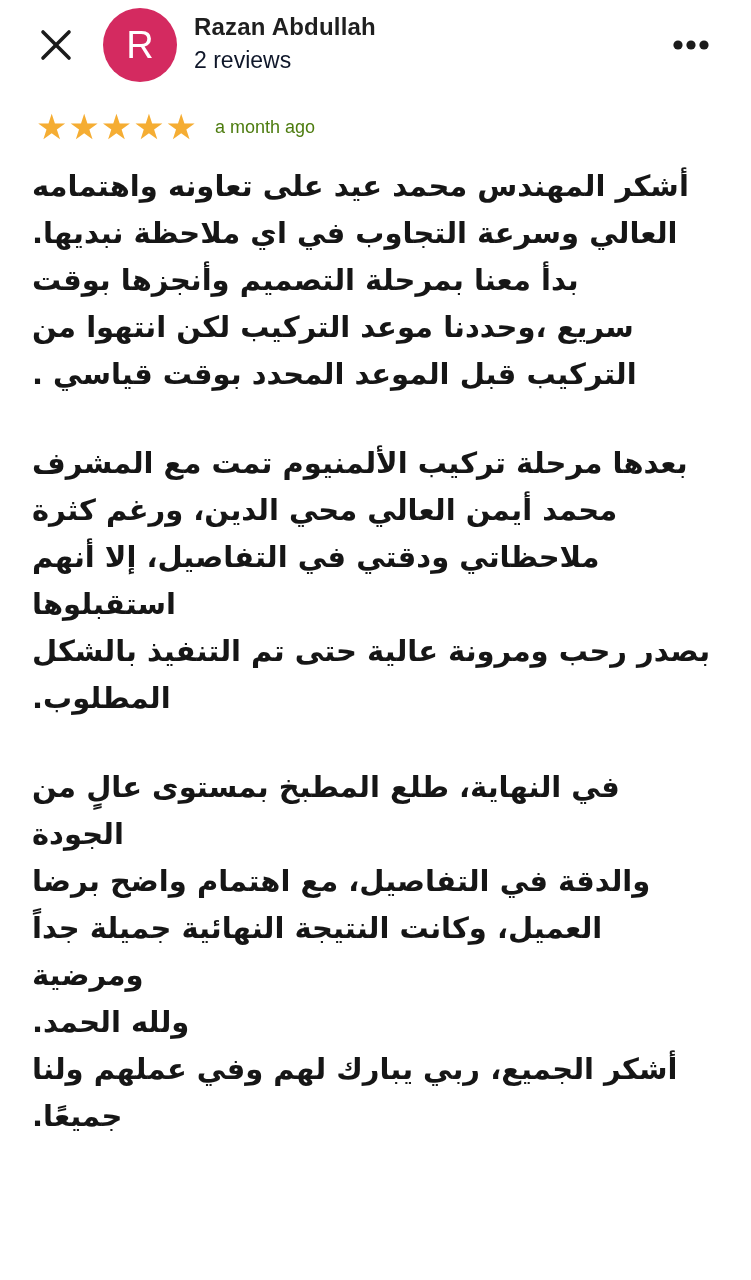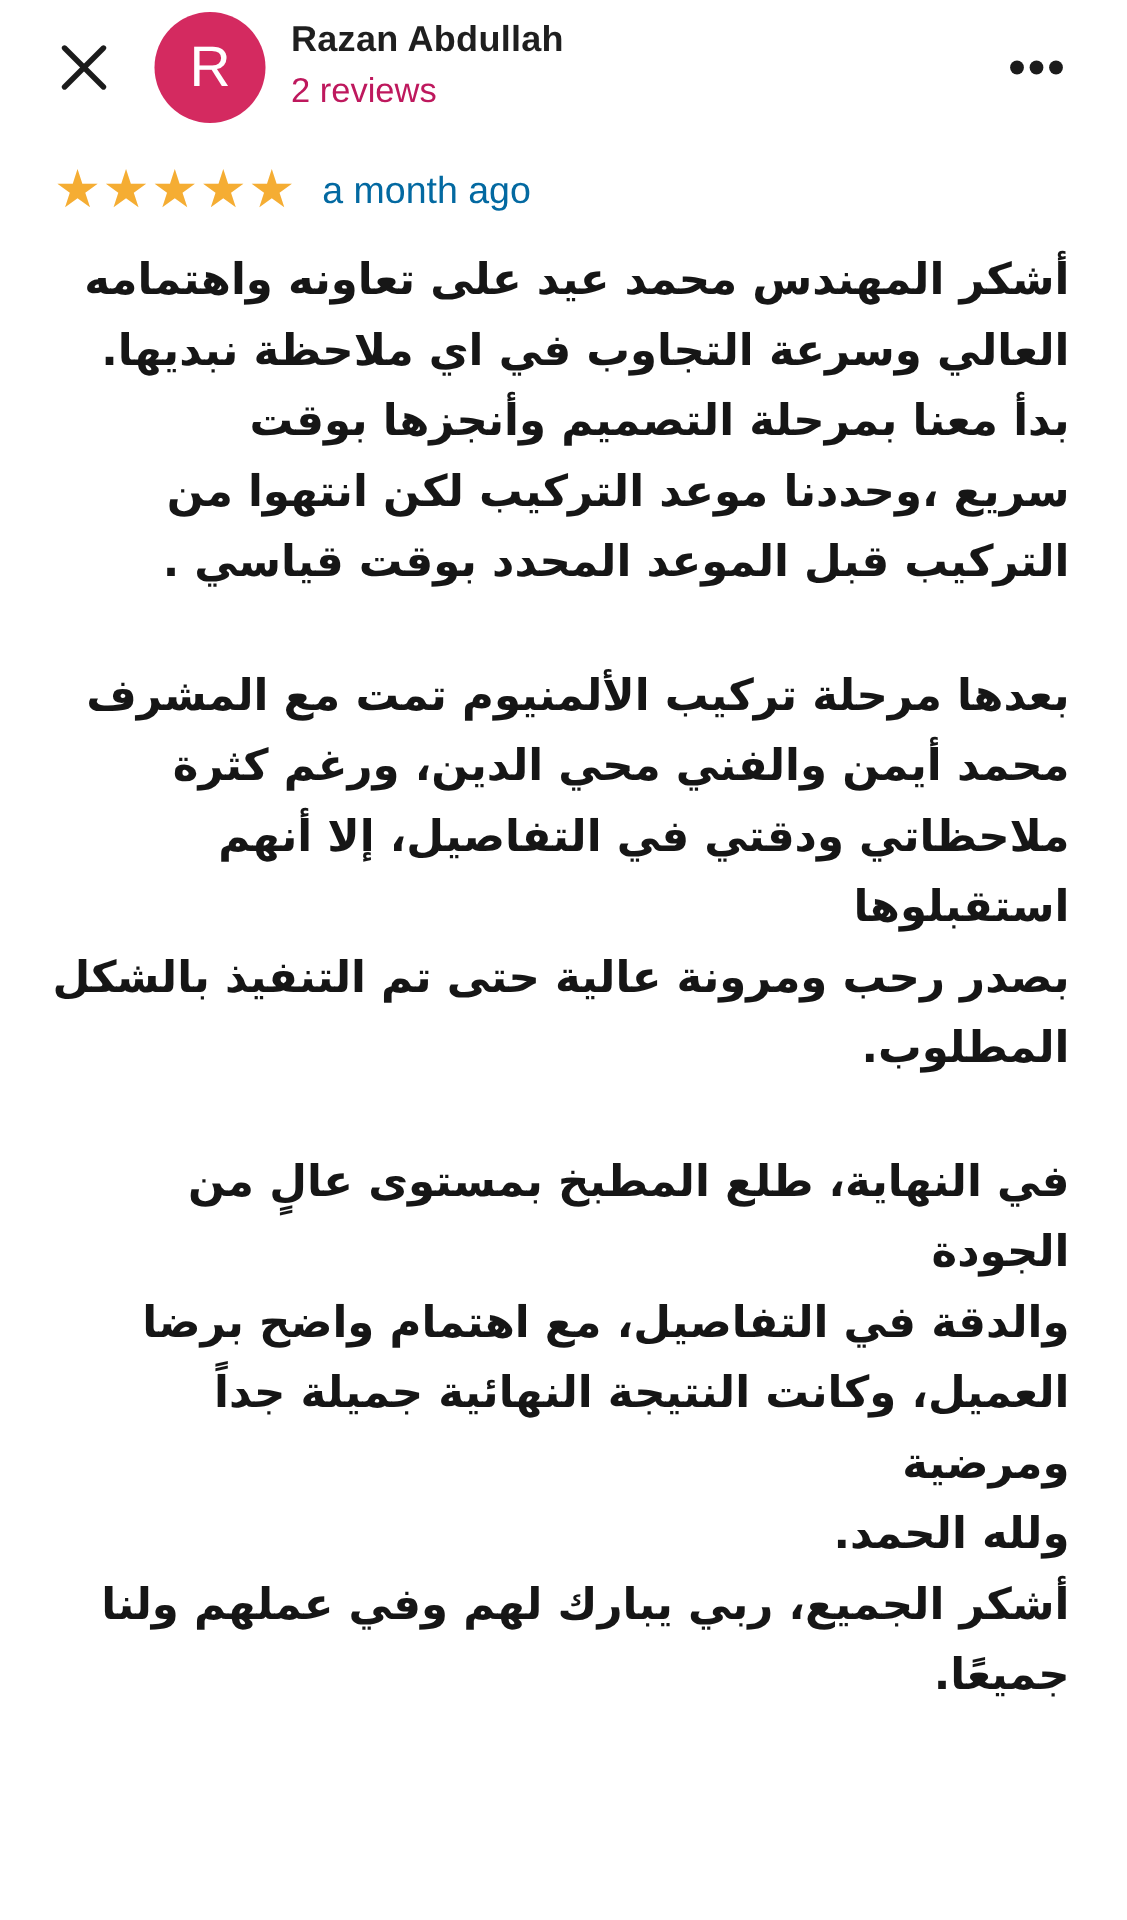--- a/index.html
+++ b/index.html
@@ -59,21 +59,21 @@
   .user-name {
     font-size: 24px;
     font-weight: 700;
     color: #1f1f1f;
     line-height: 36px;
     letter-spacing: 0.2px;
   }
   .user-reviews {
     font-size: 23px;
     font-weight: 400;
-    color: #be185d;
+    color: #0f172a;
     line-height: 30px;
   }
   .more-btn {
     position: absolute;
     right: 38px;
     top: 28px;
     width: 44px;
     height: 34px;
     background: none;
     border: none;
@@ -93,22 +93,22 @@
   }
   .stars {
     font-family: "DejaVu Sans", sans-serif;
     font-size: 35px;
     line-height: 38px;
     color: #f5ad33;
     letter-spacing: 1px;
     white-space: nowrap;
   }
   .review-date {
-    font-size: 25px;
-    color: #0369a1;
+    font-size: 18px;
+    color: #4d7c0f;
     margin-left: 17px;
     line-height: 30px;
   }
 
   
   .review-body {
     direction: rtl;
     text-align: left;
     unicode-bidi: plaintext;
     padding: 0 38px 0 32px;
@@ -116,21 +116,21 @@
   }
   .review-body p {
     font-family: "DejaVu Sans", sans-serif;
     font-size: 29px;
     font-weight: 700;
     color: #161616;
     line-height: 47px;
     margin: 0 0 42px 0;
     white-space: pre-line;
     direction: rtl;
-    text-align: right;
+    text-align: left;
   }
   .review-body p:last-child {
     margin-bottom: 0;
   }
 </style>
 </head>
 <body>
 
 <div class="header">
   <button class="close-btn" aria-label="Close">
@@ -163,21 +163,21 @@
   <span class="review-date">a month ago</span>
 </div>
 
 <div class="review-body">
   <p>أشكر المهندس محمد عيد على تعاونه واهتمامه
 العالي وسرعة التجاوب في اي ملاحظة نبديها.
 بدأ معنا بمرحلة التصميم وأنجزها بوقت
 سريع ،وحددنا موعد التركيب لكن انتهوا من
 التركيب قبل الموعد المحدد بوقت قياسي .</p>
   <p>بعدها مرحلة تركيب الألمنيوم تمت مع المشرف
-محمد أيمن والفني محي الدين، ورغم كثرة
+محمد أيمن العالي محي الدين، ورغم كثرة
 ملاحظاتي ودقتي في التفاصيل، إلا أنهم استقبلوها
 بصدر رحب ومرونة عالية حتى تم التنفيذ بالشكل
 المطلوب.</p>
   <p>في النهاية، طلع المطبخ بمستوى عالٍ من الجودة
 والدقة في التفاصيل، مع اهتمام واضح برضا
 العميل، وكانت النتيجة النهائية جميلة جداً ومرضية
 ولله الحمد.
 أشكر الجميع، ربي يبارك لهم وفي عملهم ولنا
 جميعًا.</p>
 </div>

